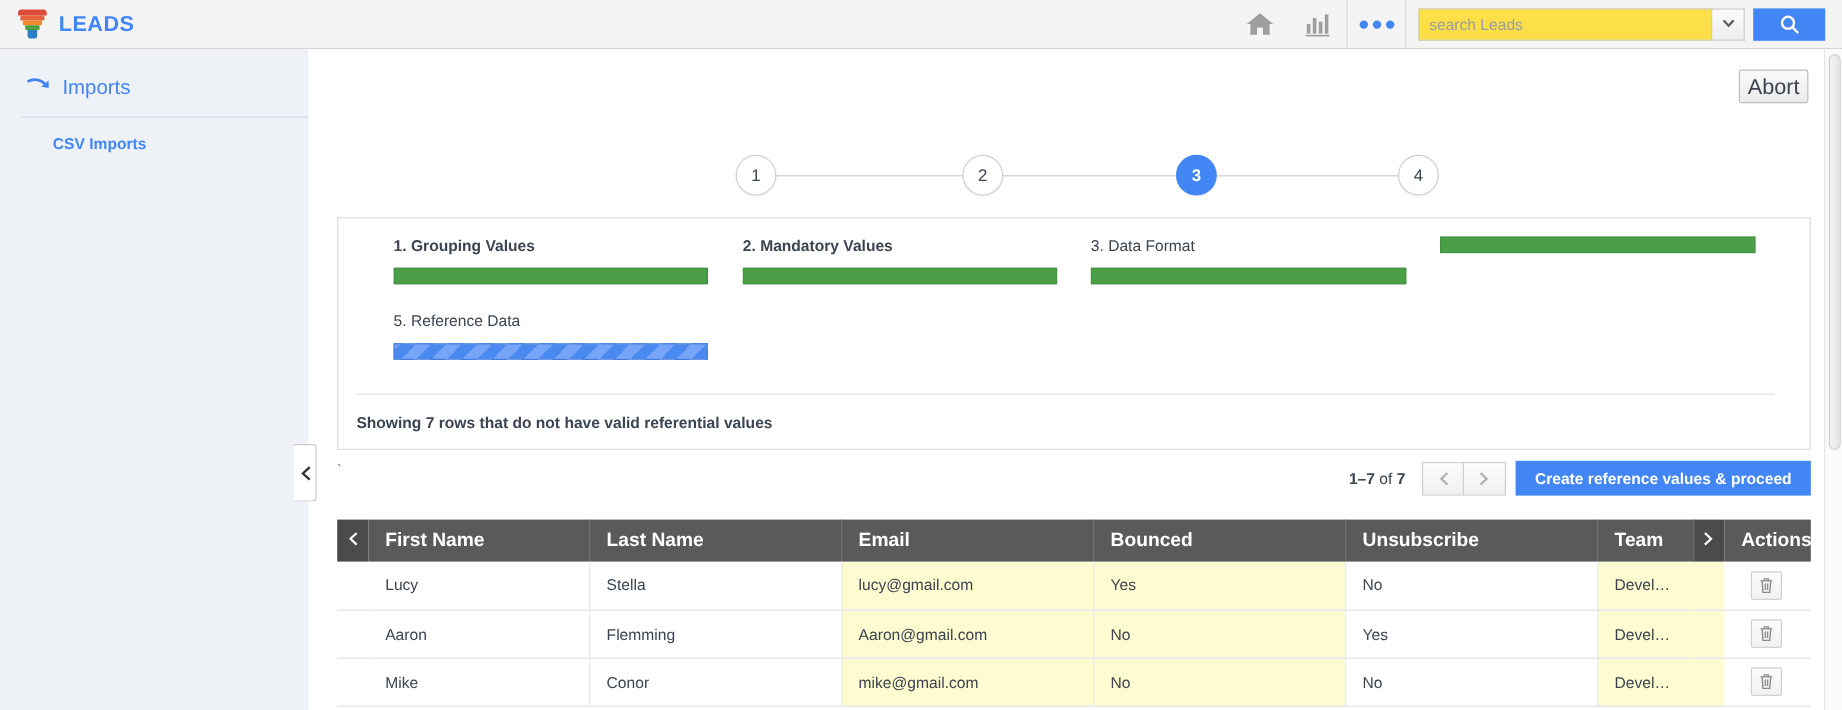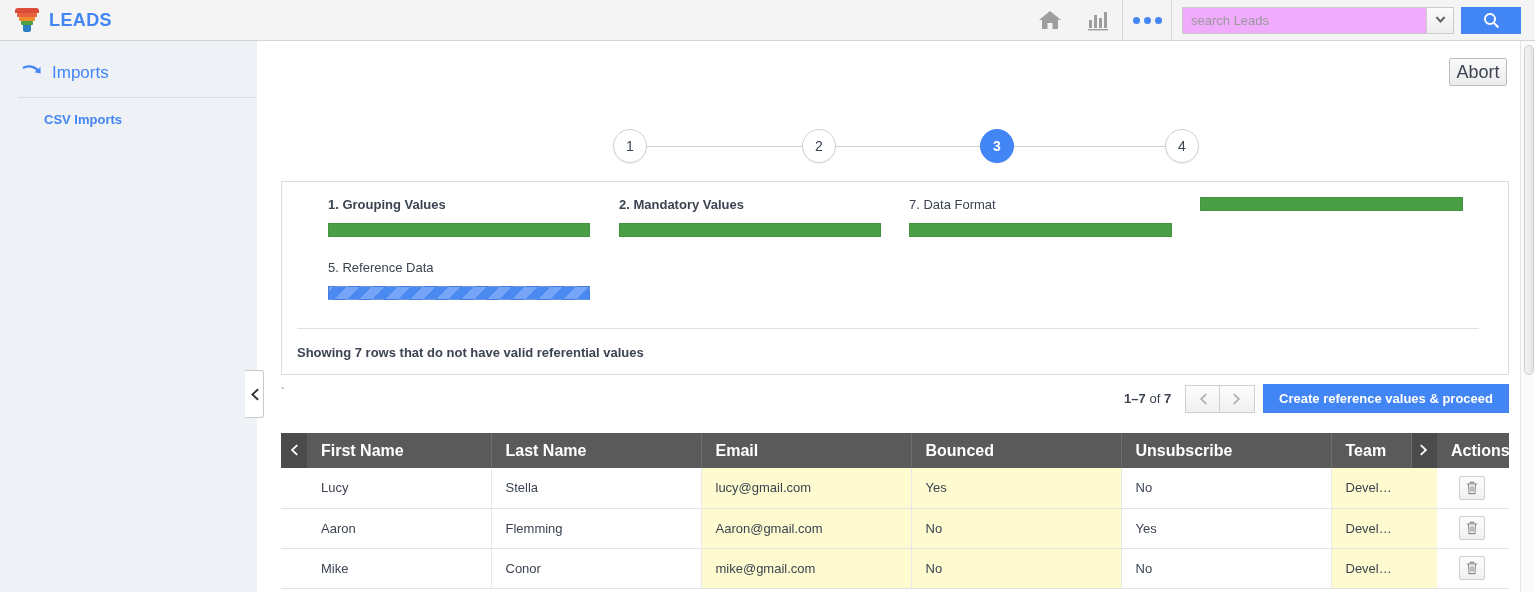--- a/index.html
+++ b/index.html
@@ -39,21 +39,21 @@
   .ticon {
     width: 48px; height: 40px; display: flex; align-items: center; justify-content: center;
     cursor: pointer;
   }
   .sep { width: 1px; height: 40px; background: #d9d9d9; }
   .dots { display: flex; gap: 4px; }
   .dots span { width: 7px; height: 7px; border-radius: 50%; background: #4285f4; display: block; }
 
   .searchwrap { display: flex; align-items: center; margin: 0 14px 0 10px; }
   .searchbox {
-    width: 245px; height: 27px; border: 1px solid #ccc; background: #f0abfc;
+    width: 245px; height: 27px; border: 1px solid #ccc; background: #fde047;
     font-size: 13px; color: #555; padding: 0 8px; outline: none;
     font-family: "Liberation Sans", sans-serif;
   }
   .searchbox::placeholder { color: #9b9b9b; }
   .searchdrop {
     width: 27px; height: 27px; border: 1px solid #ccc; border-left: none;
     background: linear-gradient(#fbfbfb,#ededed);
     display: flex; align-items: center; justify-content: center; cursor: pointer;
   }
   .searchbtn {
@@ -323,21 +323,21 @@
     <div class="vpanel">
       <div class="vitem" style="left:46px; top:15px; width:262px;">
         <div class="vlabel done">1. Grouping Values</div>
         <div class="vbar green"></div>
       </div>
       <div class="vitem" style="left:337px; top:15px; width:262px;">
         <div class="vlabel done">2. Mandatory Values</div>
         <div class="vbar green"></div>
       </div>
       <div class="vitem" style="left:627px; top:15px; width:263px;">
-        <div class="vlabel">7. Data Format</div>
+        <div class="vlabel">3. Data Format</div>
         <div class="vbar green"></div>
       </div>
       <div class="vitem" style="left:918px; top:15px; width:263px;">
         <div class="vbar green"></div>
       </div>
       <div class="vitem" style="left:46px; top:78px; width:262px;">
         <div class="vlabel">5. Reference Data</div>
         <div class="vbar striped"></div>
       </div>
 

